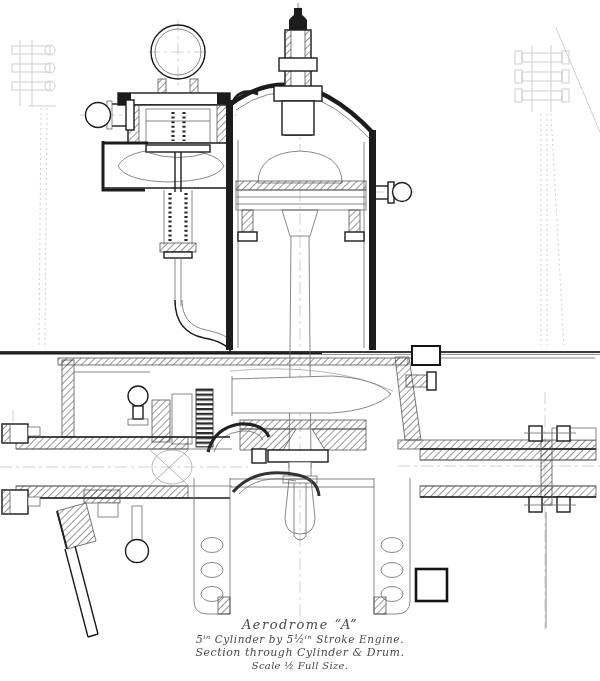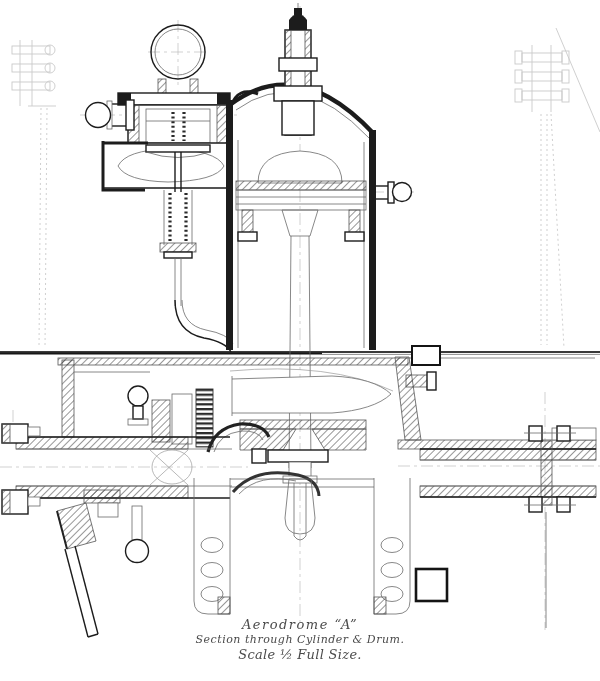--- a/index.html
+++ b/index.html
@@ -16,21 +16,21 @@
   #dwg .ghostln { stroke:var(--ghost); stroke-width:.9; fill:none; }
   #dwg .cl   { stroke:#bdbdbd; stroke-width:.7; stroke-dasharray:12 4 3 4; fill:none; }
   #dwg .dots { stroke:#2a2a2a; stroke-width:3.2; stroke-dasharray:2 2.6; fill:none; }
   #dwg .lt   { stroke:#9a9a9a; stroke-width:.7; fill:none; }
   #dwg .wht  { fill:#fff; }
   .caption { position:absolute; left:0; right:0; top:617px; text-align:center;
              color:var(--faded); font-style:italic; line-height:1.25; }
   .caption .t1 { font-size:13px; letter-spacing:1.5px; }
   .caption .t2 { font-size:10.5px; letter-spacing:.6px; }
   .caption .t3 { font-size:11px; letter-spacing:.5px; }
-  .caption .t4 { font-size:13px; letter-spacing:.3px; }
+  .caption .t4 { font-size:10px; letter-spacing:.3px; }
 </style>
 </head>
 <body>
 
 <div id="sheet">
   <svg id="dwg" width="600" height="681" viewBox="0 0 600 681">
     <defs>
       <pattern id="hatch" patternUnits="userSpaceOnUse" width="5" height="5" patternTransform="rotate(45)">
         <line x1="0" y1="0" x2="0" y2="5" stroke="#3f3f3f" stroke-width="1.1"></line>
       </pattern>
@@ -275,16 +275,17 @@
       <line x1="65" y1="549" x2="88" y2="637" class="mid"></line>
       <line x1="75" y1="546" x2="98" y2="634" class="mid"></line>
       <line x1="88" y1="637" x2="98" y2="634" class="mid"></line>
       <rect x="132" y="506" width="10" height="34" class="thin wht"></rect>
       <circle cx="137" cy="551" r="11.5" class="mid wht"></circle>
     </g>
   </svg>
 
   <div class="caption">
     <div class="t1">Aerodrome “A”</div>
+    <div class="t2">5ⁱⁿ Cylinder by 5½ⁱⁿ Stroke Engine.</div>
     <div class="t3">Section through Cylinder &amp; Drum.</div>
     <div class="t4">Scale ½ Full Size.</div>
   </div>
 </div>
 
 </body></html>

